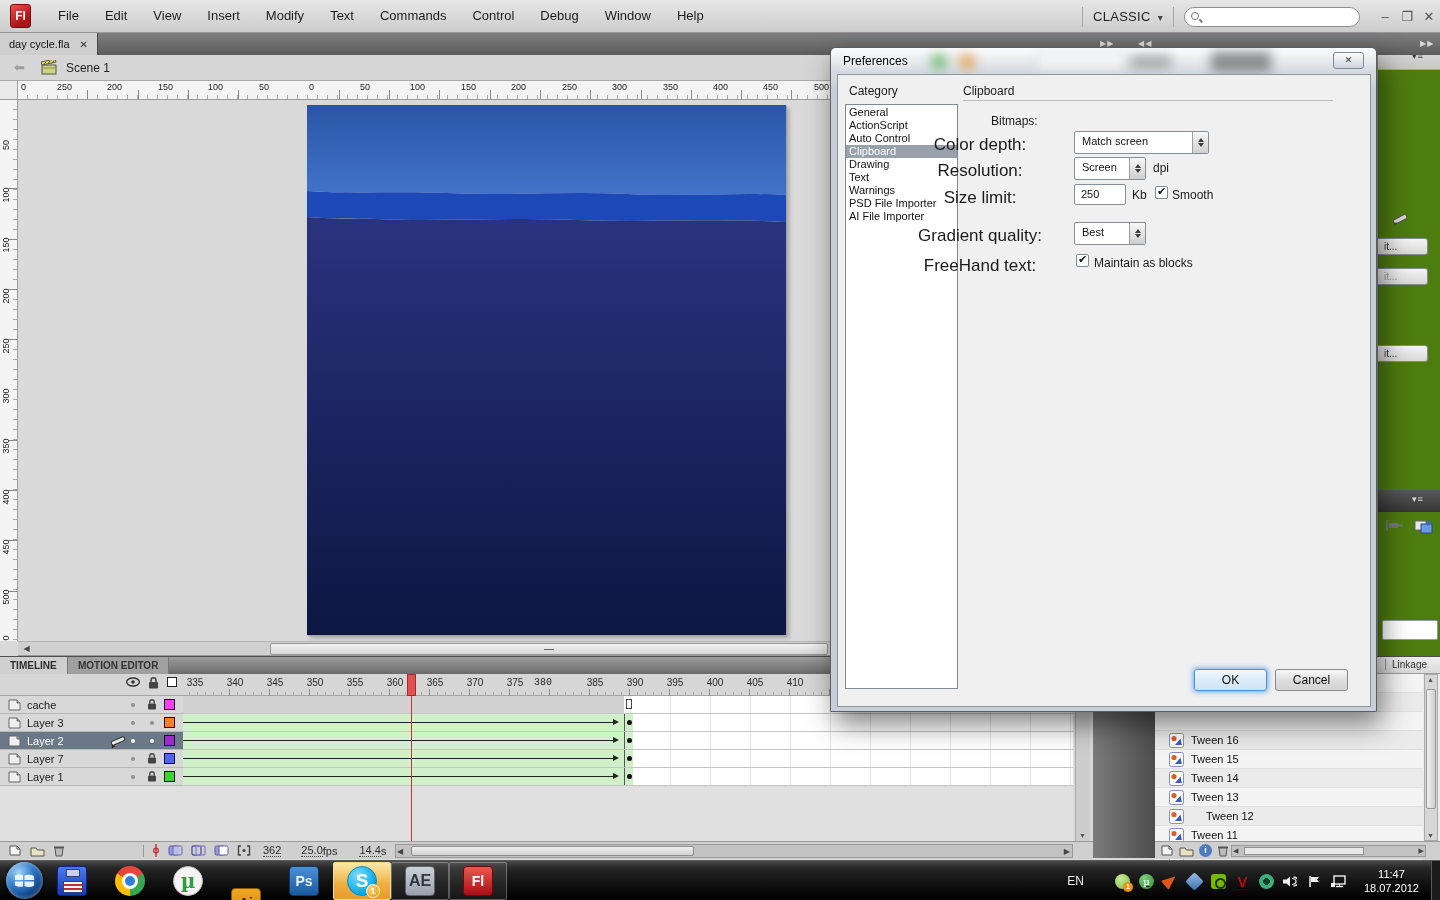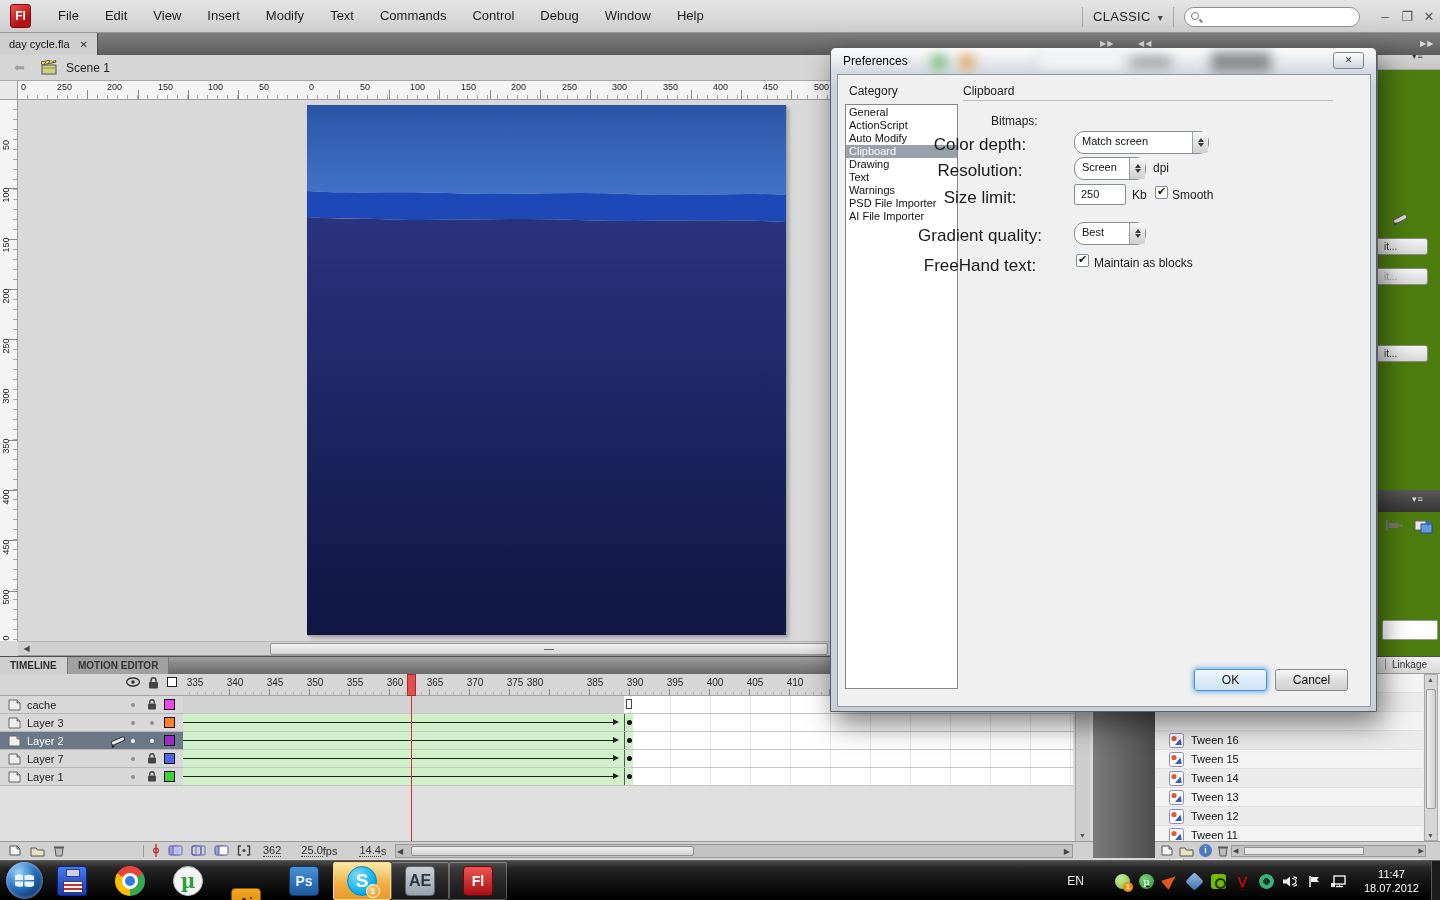--- a/index.html
+++ b/index.html
@@ -169,21 +169,21 @@
   #prefs-close { position:absolute; left:502px; top:4px; width:31px; height:17px;
     background:linear-gradient(#fdfdfd,#cdd5dd); border:1px solid #7e8891; border-radius:3px;
     color:#333; font-size:9px; font-weight:bold; text-align:center; line-height:15px; }
   #prefs-body { position:absolute; left:6px; top:26px; width:534px; height:633px; background:#f0f0f0; border:1px solid #8f979e; }
   .pr-label { position:absolute; font-size:12px; color:#1a1a1a; }
   .pr-rlabel { position:absolute; font-size:17px; color:#1a1a1a; width:178px; left:60px; text-align:center; }
   #prefs-hr { position:absolute; left:132px; top:52px; width:370px; height:1px; background:#bdbdbd; }
   #cat-list { position:absolute; left:14px; top:56px; width:113px; height:585px; background:#fff; border:1px solid #83898f; padding-top:1px; }
   .cat-item { height:13px; line-height:13px; font-size:11px; color:#111; padding-left:3px; white-space:nowrap; }
   .cat-item.sel { background:#98a1ab; color:#fff; }
-  .combo { position:absolute; background:#fff; border:1px solid #868d94; border-radius:10px; height:23px; }
+  .combo { position:absolute; background:#fff; border:1px solid #868d94; border-radius:2px; height:23px; }
   .combo .val { position:absolute; left:7px; top:3px; font-size:11px; color:#111; white-space:nowrap; }
   .combo .step { position:absolute; right:0; top:0; bottom:0; width:16px;
     background:linear-gradient(#f7f7f7,#cfcfcf); border-left:1px solid #9aa0a6; border-radius:0 2px 2px 0; }
   .combo .step::before { content:""; position:absolute; left:5px; top:3px; border:3px solid transparent; border-bottom:4px solid #3c3c3c; }
   .combo .step::after { content:""; position:absolute; left:5px; bottom:3px; border:3px solid transparent; border-top:4px solid #3c3c3c; }
   .tinput { position:absolute; height:21px; background:#fff; border:1px solid #868d94; border-radius:2px;
     font-size:11px; color:#111; padding-left:6px; line-height:19px; }
   .cb { position:absolute; width:13px; height:13px; background:#fff; border:1px solid #828a92; border-radius:2px; }
   .cb.on::after { content:"✔"; position:absolute; left:1px; top:-2px; font-size:11px; font-weight:bold; color:#161616; }
   .dlg-btn { position:absolute; top:621px; width:73px; height:22px; border:1px solid #8a8a8a; border-radius:3px;
@@ -376,21 +376,21 @@
     <div id="frames-header">
         <div class="frame-num" style="left: -8px;">335</div>
         <div class="frame-num" style="left: 32px;">340</div>
         <div class="frame-num" style="left: 72px;">345</div>
         <div class="frame-num" style="left: 112px;">350</div>
         <div class="frame-num" style="left: 152px;">355</div>
         <div class="frame-num" style="left: 192px;">360</div>
         <div class="frame-num" style="left: 232px;">365</div>
         <div class="frame-num" style="left: 272px;">370</div>
         <div class="frame-num" style="left: 312px;">375</div>
-        <div class="frame-num" style="left: 332px;">380</div>
+        <div class="frame-num" style="left: 340px; font-family: Liberation Mono, monospace;">380</div>
         <div class="frame-num" style="left: 392px;">385</div>
         <div class="frame-num" style="left: 432px;">390</div>
         <div class="frame-num" style="left: 472px;">395</div>
         <div class="frame-num" style="left: 512px;">400</div>
         <div class="frame-num" style="left: 552px;">405</div>
         <div class="frame-num" style="left: 592px;">410</div>
       </div>
   </div>
   <div id="layer-names">
       <div class="layer-row" style="top: 0px;">
@@ -610,21 +610,21 @@
       <div class="lib-row" style="top: 131px; background: rgb(243, 243, 243);">
         <span class="sym">
           <svg width="15" height="15" viewBox="0 0 15 15">
             <rect x="0.5" y="0.5" width="14" height="14" rx="2" fill="#fff" stroke="#8a8ac8"></rect>
             <circle cx="5" cy="5.5" r="2.6" fill="#e05a2a"></circle>
             <polygon points="6,12 11.5,5.5 12.8,12" fill="#3a5ac8"></polygon>
           </svg>
         </span>
         <span>Tween 13</span>
       </div>
-      <div class="lib-row" style="top: 150px; background: rgb(235, 235, 235);">
+      <div class="lib-row" style="top: 150px; background: rgb(235, 235, 235); gap: 15px;">
         <span class="sym">
           <svg width="15" height="15" viewBox="0 0 15 15">
             <rect x="0.5" y="0.5" width="14" height="14" rx="2" fill="#fff" stroke="#8a8ac8"></rect>
             <circle cx="5" cy="5.5" r="2.6" fill="#e05a2a"></circle>
             <polygon points="6,12 11.5,5.5 12.8,12" fill="#3a5ac8"></polygon>
           </svg>
         </span>
         <span>Tween 12</span>
       </div>
       <div class="lib-row" style="top: 169px; background: rgb(243, 243, 243);">
@@ -712,21 +712,21 @@
   <div id="prefs-title">Preferences</div>
   <div id="prefs-close">✕</div>
   <div id="prefs-body"></div>
 
   <div class="pr-label" style="left:18px;top:36px">Category</div>
   <div class="pr-label" style="left:132px;top:36px">Clipboard</div>
   <div id="prefs-hr"></div>
   <div id="cat-list">
       <div class="cat-item">General</div>
       <div class="cat-item">ActionScript</div>
-      <div class="cat-item">Auto Modify</div>
+      <div class="cat-item">Auto Control</div>
       <div class="cat-item sel">Clipboard</div>
       <div class="cat-item">Drawing</div>
       <div class="cat-item">Text</div>
       <div class="cat-item">Warnings</div>
       <div class="cat-item">PSD File Importer</div>
       <div class="cat-item">AI File Importer</div>
     </div>
 
   <div class="pr-label" style="left:160px;top:66px">Bitmaps:</div>
 

